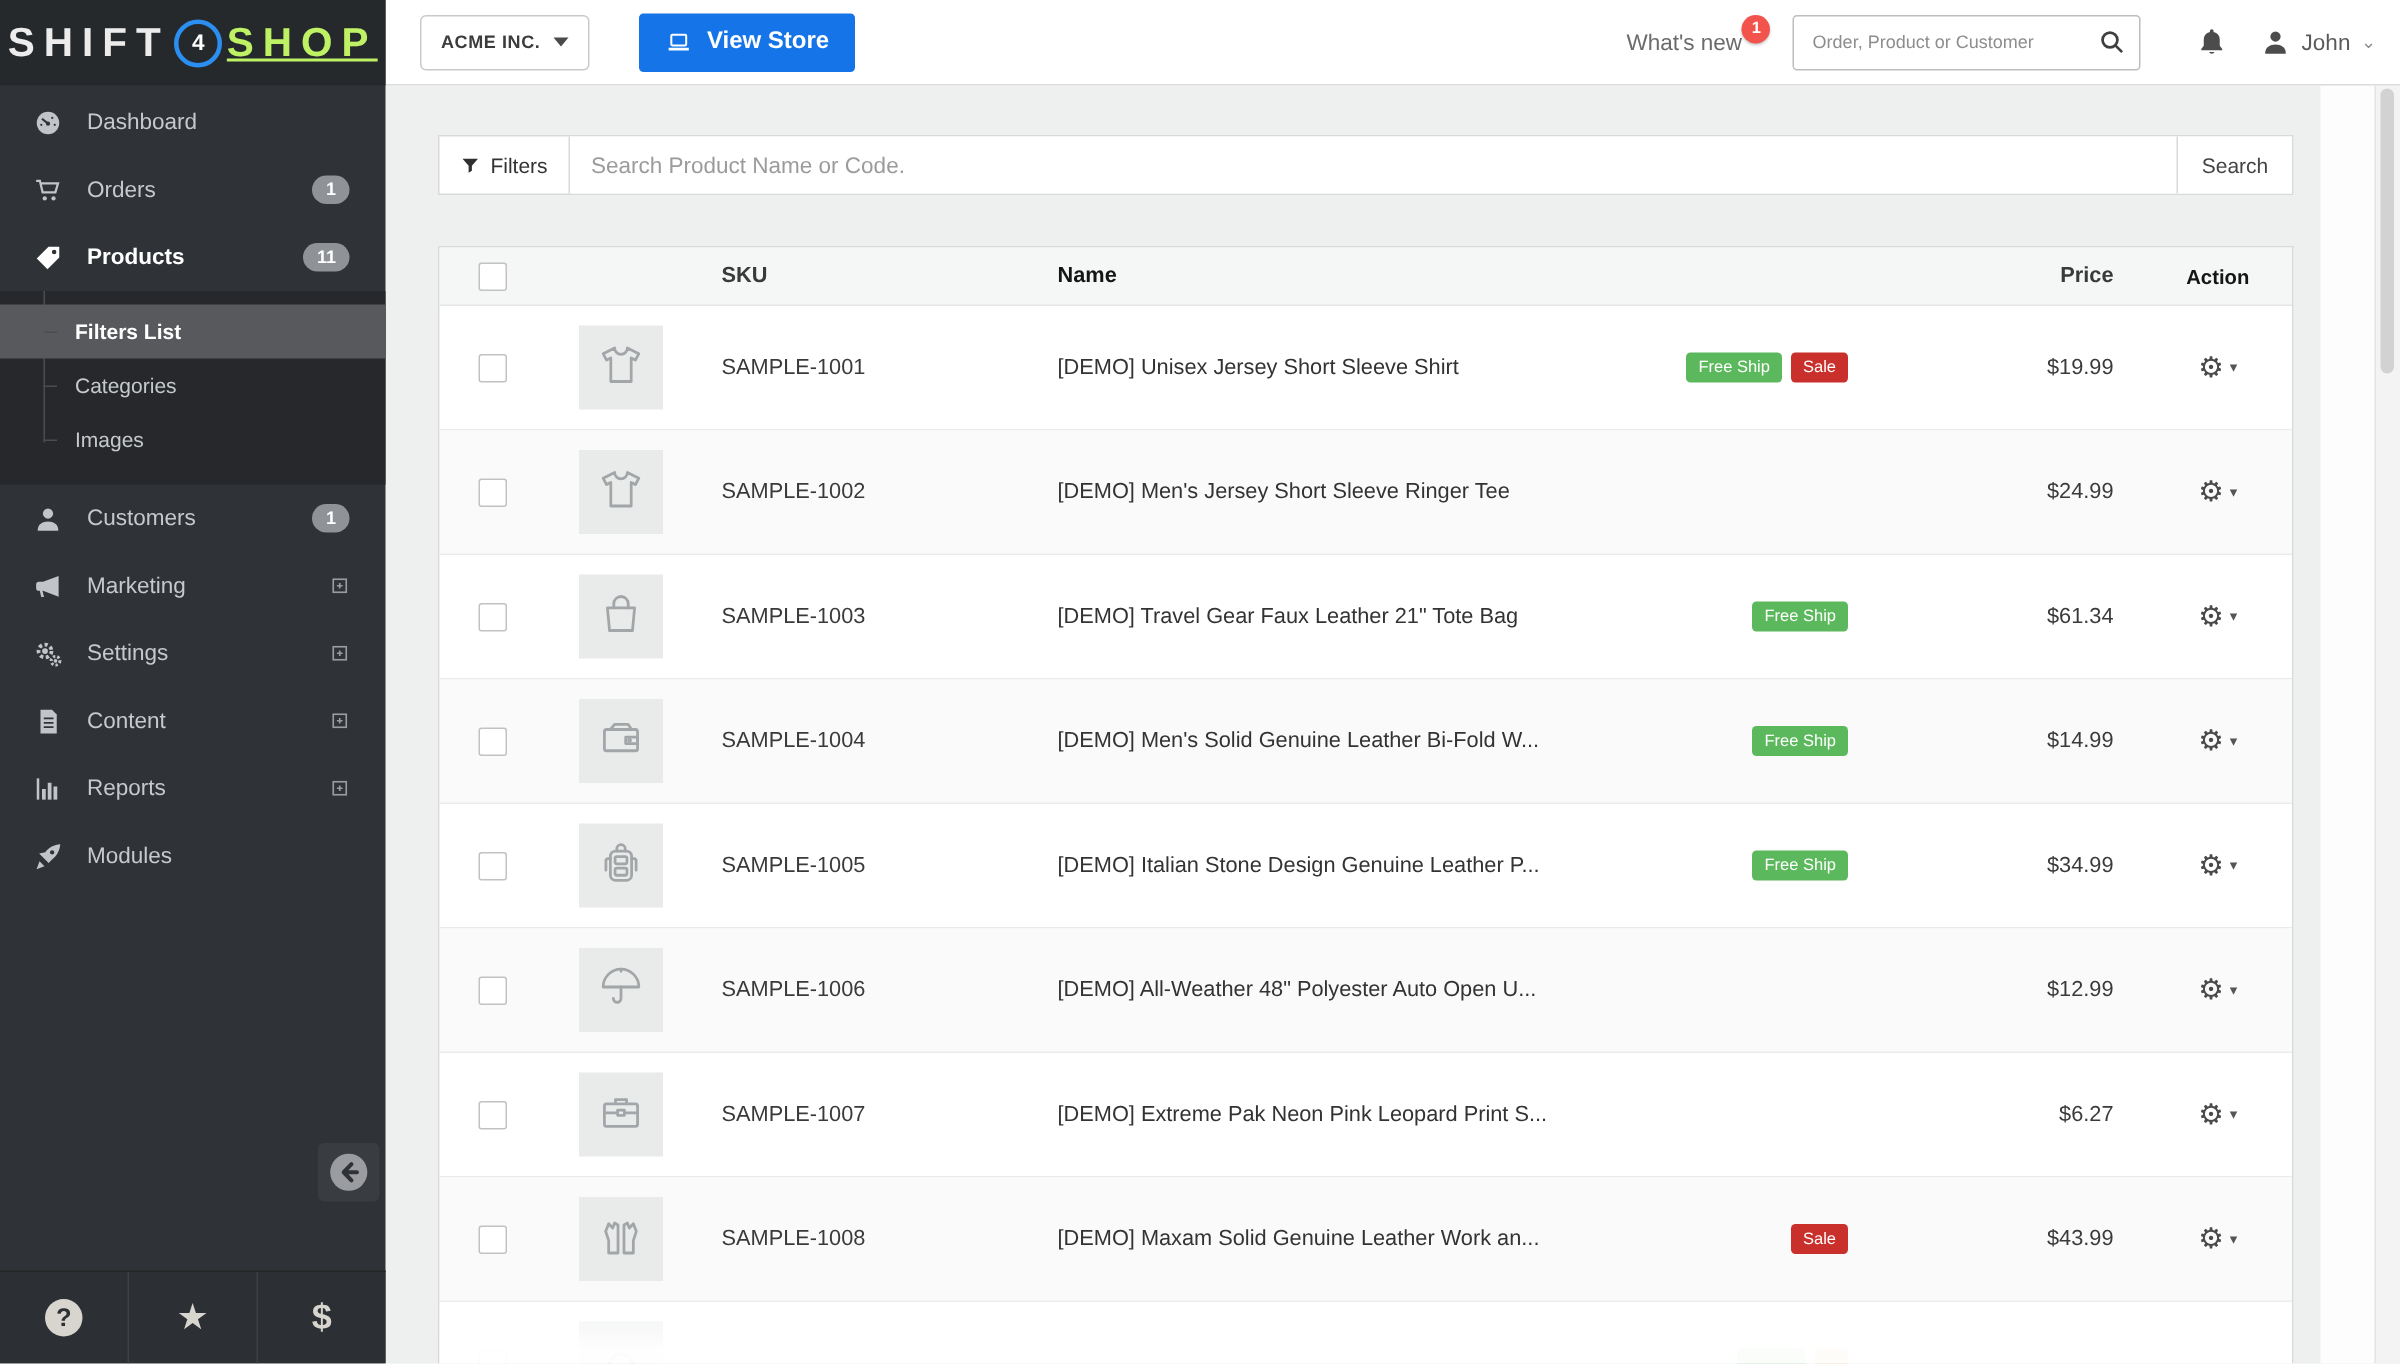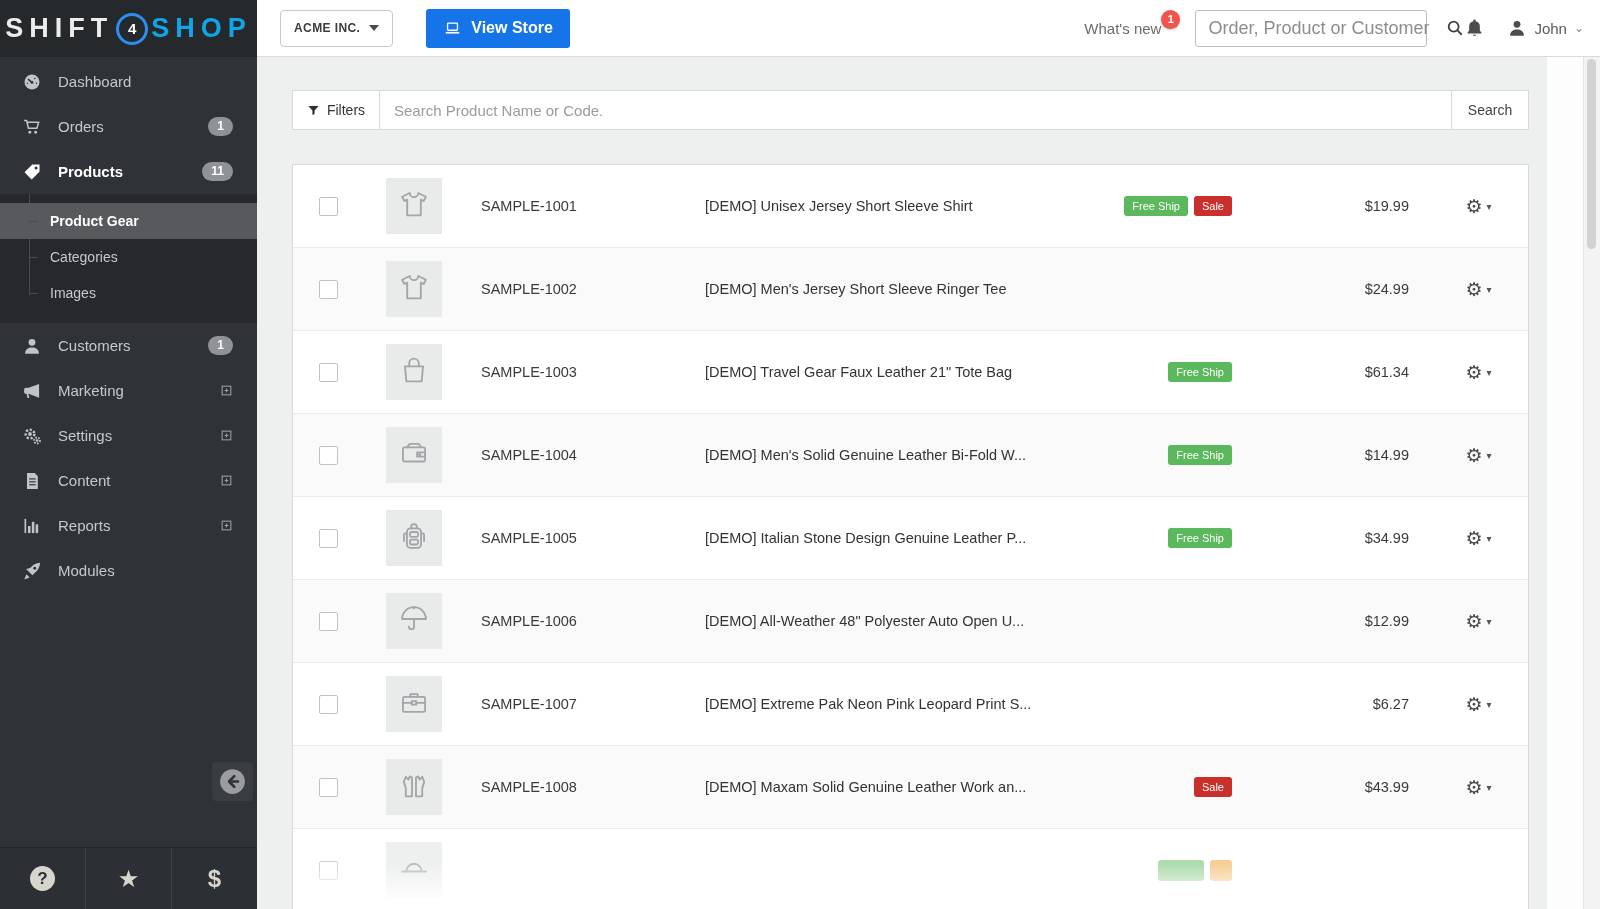--- a/index.html
+++ b/index.html
@@ -47,21 +47,21 @@
     font-size:12px;font-weight:bold;letter-spacing:.4px;color:#3c3c3c;cursor:pointer;}
   .tri-down{width:0;height:0;border-left:5px solid transparent;border-right:5px solid transparent;border-top:6px solid #4a4a4a;}
   .view-store{margin-left:33px;background:#1574e8;color:#fff;border:none;border-radius:3px;height:39px;padding:0 17px;
     display:flex;align-items:center;gap:9px;font-size:16px;font-weight:bold;cursor:pointer;font-family:inherit;}
   .view-store svg{width:19px;height:17px;}
   .top-right{margin-left:auto;display:flex;align-items:center;}
   .whats-new{color:#6b6b6b;font-size:15px;position:relative;cursor:pointer;padding-right:10px;}
   .wn-badge{position:absolute;top:-10px;right:-9px;width:19px;height:19px;border-radius:50%;background:#f2544d;color:#fff;
     font-size:11px;font-weight:bold;display:flex;align-items:center;justify-content:center;box-shadow:0 1px 2px rgba(0,0,0,.25);}
   .top-search{margin-left:24px;width:230px;height:35px;border:1px solid #bdbdbd;border-radius:3px;display:flex;align-items:center;background:#fff;}
-  .top-search input{flex:1;border:none;outline:none;padding:0 6px 0 12px;font-size:18px;color:#1d4ed8;font-family:inherit;background:transparent;}
+  .top-search input{flex:1;border:none;outline:none;padding:0 6px 0 12px;font-size:12px;color:#1d4ed8;font-family:inherit;background:transparent;}
   .top-search input::placeholder{color:#8d8d8d;}
   .top-search .mag{color:#3f3f3f;display:flex;margin-right:9px;cursor:pointer;}
   .top-search .mag svg{width:18px;height:18px;}
   .bell{margin-left:37px;color:#4c4c4c;display:flex;cursor:pointer;}
   .bell svg{width:21px;height:22px;}
   .user-menu{margin-left:22px;display:flex;align-items:center;gap:7px;cursor:pointer;color:#555;}
   .user-menu svg.av{width:20px;height:20px;color:#4c4c4c;}
   .user-name{font-size:15px;color:#5a5a5a;}
   .user-menu .chev{color:#8a8a8a;font-size:12px;}
   
@@ -105,21 +105,21 @@
     background:linear-gradient(rgba(255,255,255,0),rgba(255,255,255,.95) 80%);pointer-events:none;}
 </style>
 </head>
 <body>
 
 <div class="sidebar">
   <div class="logo-band">
     <div class="logo">
       <span>SHIFT</span>
         <span class="four" style="border-color: rgb(43, 143, 242);">4</span>
-        <span class="shop" style="color: #0ea5e9;">SHOP</span>
+        <span class="shop" style="color: #bef264; text-decoration: underline;">SHOP</span>
     </div>
   </div>
   <div class="nav">
       <div class="nav-item">
         <span class="nav-icon">
           <svg viewBox="0 0 24 24">
             <circle cx="12" cy="12" r="9" fill="currentColor"></circle>
             <line x1="12" y1="12.5" x2="7.2" y2="8.6" stroke="#2f3337" stroke-width="1.7"></line>
             <circle cx="12" cy="12.5" r="1.7" fill="#2f3337"></circle>
             <circle cx="6.6" cy="13.4" r=".9" fill="#2f3337"></circle>
@@ -145,21 +145,21 @@
           <svg viewBox="0 0 24 24" fill="currentColor">
             <path d="M21 3h-8.6L3 12.4 11.6 21 21 11.6V3z"></path>
             <circle cx="16.9" cy="7.1" r="1.8" fill="#2f3337"></circle>
           </svg>
         </span>
         <span class="nav-label">Products</span>
         <span class="nav-badge">11</span>
       </div>
       <div class="submenu">
         <div class="submenu-item active">
-          <span>Product Gear</span>
+          <span>Filters List</span>
         </div>
         <div class="submenu-item">
           <span>Categories</span>
         </div>
         <div class="submenu-item">
           <span>Images</span>
         </div>
       </div>
       <div class="nav-item">
         <span class="nav-icon">
@@ -331,20 +331,31 @@
             <path d="M2.5 3.5h19L14 12v6.3l-4 2.2v-8.5z"></path>
           </svg>
       </span>
       <span>Filters</span>
     </div>
     <input class="filter-input" type="text" placeholder="Search Product Name or Code." style="">
     <button class="search-btn">Search</button>
   </div>
 
   <div class="table-card">
+    <div class="thead">
+      <div class="c-check">
+          <span class="checkbox"></span>
+        </div>
+      <div class="c-thumb"></div>
+      <div class="c-sku">SKU</div>
+      <div class="c-name" style="font-weight:bold;color:#151515;">Name</div>
+      <div class="c-badges"></div>
+      <div class="c-price">Price</div>
+      <div class="c-action">Action</div>
+    </div>
     <div>
         <div class="trow">
           <div class="c-check">
             <span class="checkbox"></span>
           </div>
           <div class="c-thumb">
             <span class="thumb">
               <span class="p-icon"><svg viewBox="0 0 24 24">
                   <path d="M9 4.2L3.6 6.9l1.6 3 2-1V20h9.6V8.9l2 1 1.6-3L15 4.2a3 3 0 0 1-6 0z"></path>
                 </svg></span>

